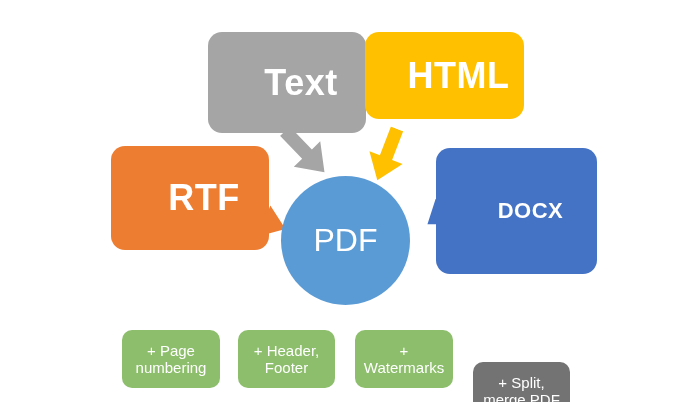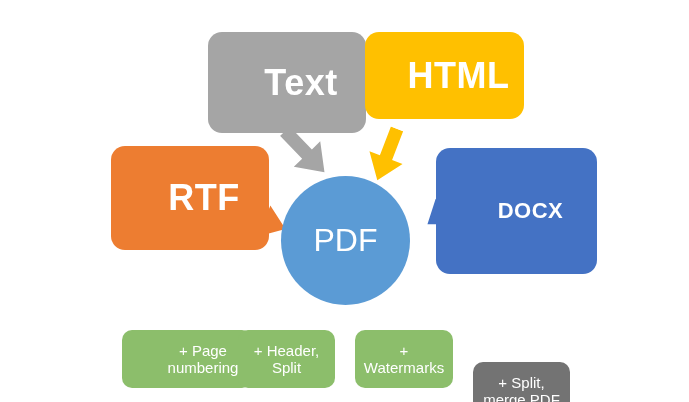--- a/index.html
+++ b/index.html
@@ -59,21 +59,21 @@
     border-radius: 10px;
     display: flex;
     align-items: center;
     justify-content: center;
     text-align: center;
     color: #ffffff;
     font-size: 15px;
     line-height: 1.15;
     white-space: pre-line;
   }
-  .feat-0 { left: 122px; width: 98px; padding-left: 32px; }
+  .feat-0 { left: 122px; width: 98px; }
   .feat-1 { left: 238px; width: 97px; }
   .feat-2 { left: 355px; width: 98px; }
   .feat-3 { left: 473px; width: 97px; }
 </style>
 </head>
 <body>
 
 <div class="canvas">
 
   <div class="arrow arrow-gray" style="color: rgb(165, 165, 165);">
@@ -104,21 +104,21 @@
   <div class="src-box box-rtf" style="background-color: rgb(237, 125, 49);">RTF</div>
 
   <div class="src-box box-docx" style="background-color: rgb(68, 114, 196);">DOCX</div>
 
   <div class="pdf-circle" style="background-color: rgb(91, 155, 213);">PDF</div>
 
   <div class="feature-box feat-0" style="background-color: rgb(140, 190, 107);">+ Page
 numbering</div>
 
   <div class="feature-box feat-1" style="background-color: rgb(140, 190, 107);">+ Header,
-Split</div>
+Footer</div>
 
   <div class="feature-box feat-2" style="background-color: rgb(140, 190, 107);">+
 Watermarks</div>
 
   <div class="feature-box feat-3" style="background-color: #737373; margin-top: 32px;">+ Split,
 merge PDF</div>
 
 </div>
 
 </body></html>

